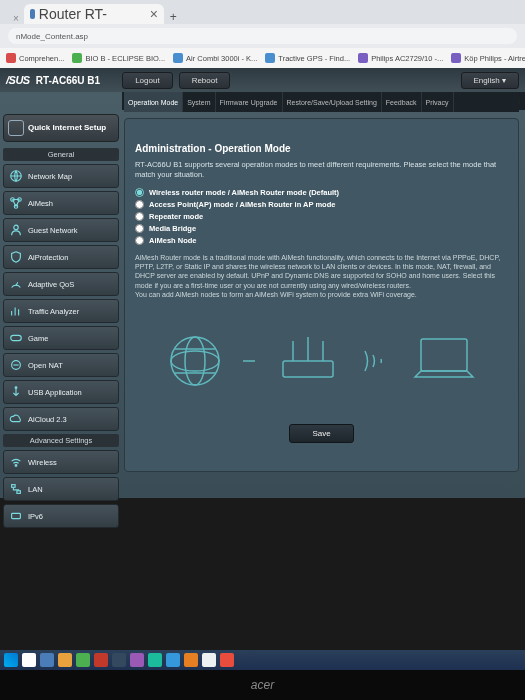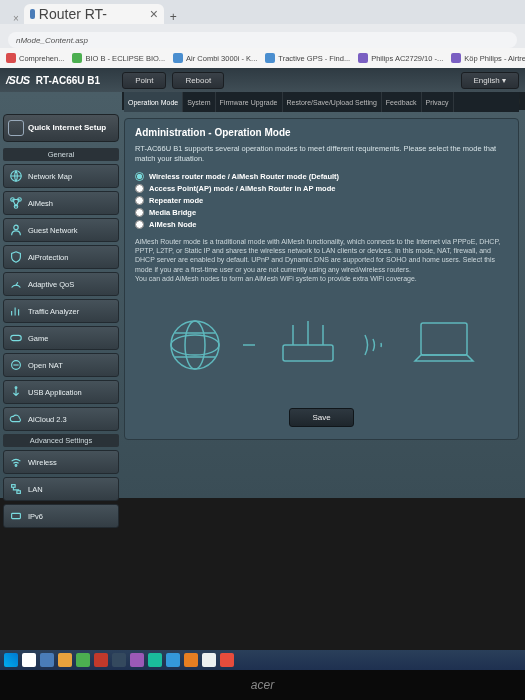--- a/index.html
+++ b/index.html
@@ -51,24 +51,23 @@
   color: #444;
   max-width: 140px;
   overflow: hidden;
 }
 .tab .fav { width: 10px; height: 10px; background: #4a7cb8; border-radius: 2px; }
 .tab .close { margin-left: 4px; color: #666; cursor: pointer; }
 .new-tab { padding: 0 6px; color: #555; font-size: 12px; cursor: pointer; }
 .addr-bar {
   height: 24px;
   display: flex;
-  align-items: flex-end;
+  align-items: center;
   padding: 0 8px;
   gap: 4px;
-  font-style: italic;
 }
 .addr-input {
   flex: 1;
   height: 16px;
   background: #f3f4f6;
   border-radius: 8px;
   font-size: 8px;
   color: #555;
   padding: 0 8px;
   display: flex;
@@ -202,21 +201,21 @@
   cursor: pointer;
   display: flex;
   align-items: center;
   white-space: nowrap;
 }
 .tab-item.active { background: #34434c; color: #fff; }
 .panel {
   background: #415763;
   border: 1px solid #2b3a42;
   border-radius: 4px;
-  padding: 8px 10px;
+  padding: 24px 10px;
 }
 .panel-title { font-size: 10px; font-weight: bold; color: #fff; margin-bottom: 6px; }
 .panel-desc { font-size: 7.5px; color: #d6e2e6; line-height: 1.3; margin-bottom: 8px; }
 .radio-row { display: flex; align-items: center; gap: 5px; margin: 3px 0; font-size: 7.5px; font-weight: bold; color: #fff; }
 .radio-row input { width: 9px; height: 9px; accent-color: #7adce0; }
 .mode-desc { font-size: 7px; color: #cdd8dc; line-height: 1.35; margin-top: 8px; }
 .diagram { height: 110px; display: flex; justify-content: center; align-items: center; gap: 18px; margin-top: 6px; }
 .diagram svg { stroke: #5fb8bd; fill: none; stroke-width: 1.5; }
 .save-btn {
   display: block;
@@ -289,21 +288,21 @@
       <span>Köp Philips - Airtre...</span>
     </div>
 
 </div>
 
 <div class="router-page">
   <div class="top-header">
     <span class="logo">/SUS</span>
     <span class="model">RT-AC66U B1</span>
     <div style="width:10px"></div>
-    <button class="top-btn">Point</button>
+    <button class="top-btn">Logout</button>
     <button class="top-btn">Reboot</button>
     <button class="top-btn lang-btn"><span>English</span> ▾</button>
   </div>
 
   <div class="info-bar">
     <span>Operation Mode:</span>
     <span class="val">Wireless router</span>
     <span>Firmware Version:</span>
     <span class="val">3.0.0.4.386_40558</span>
     <span>SSID:</span>

